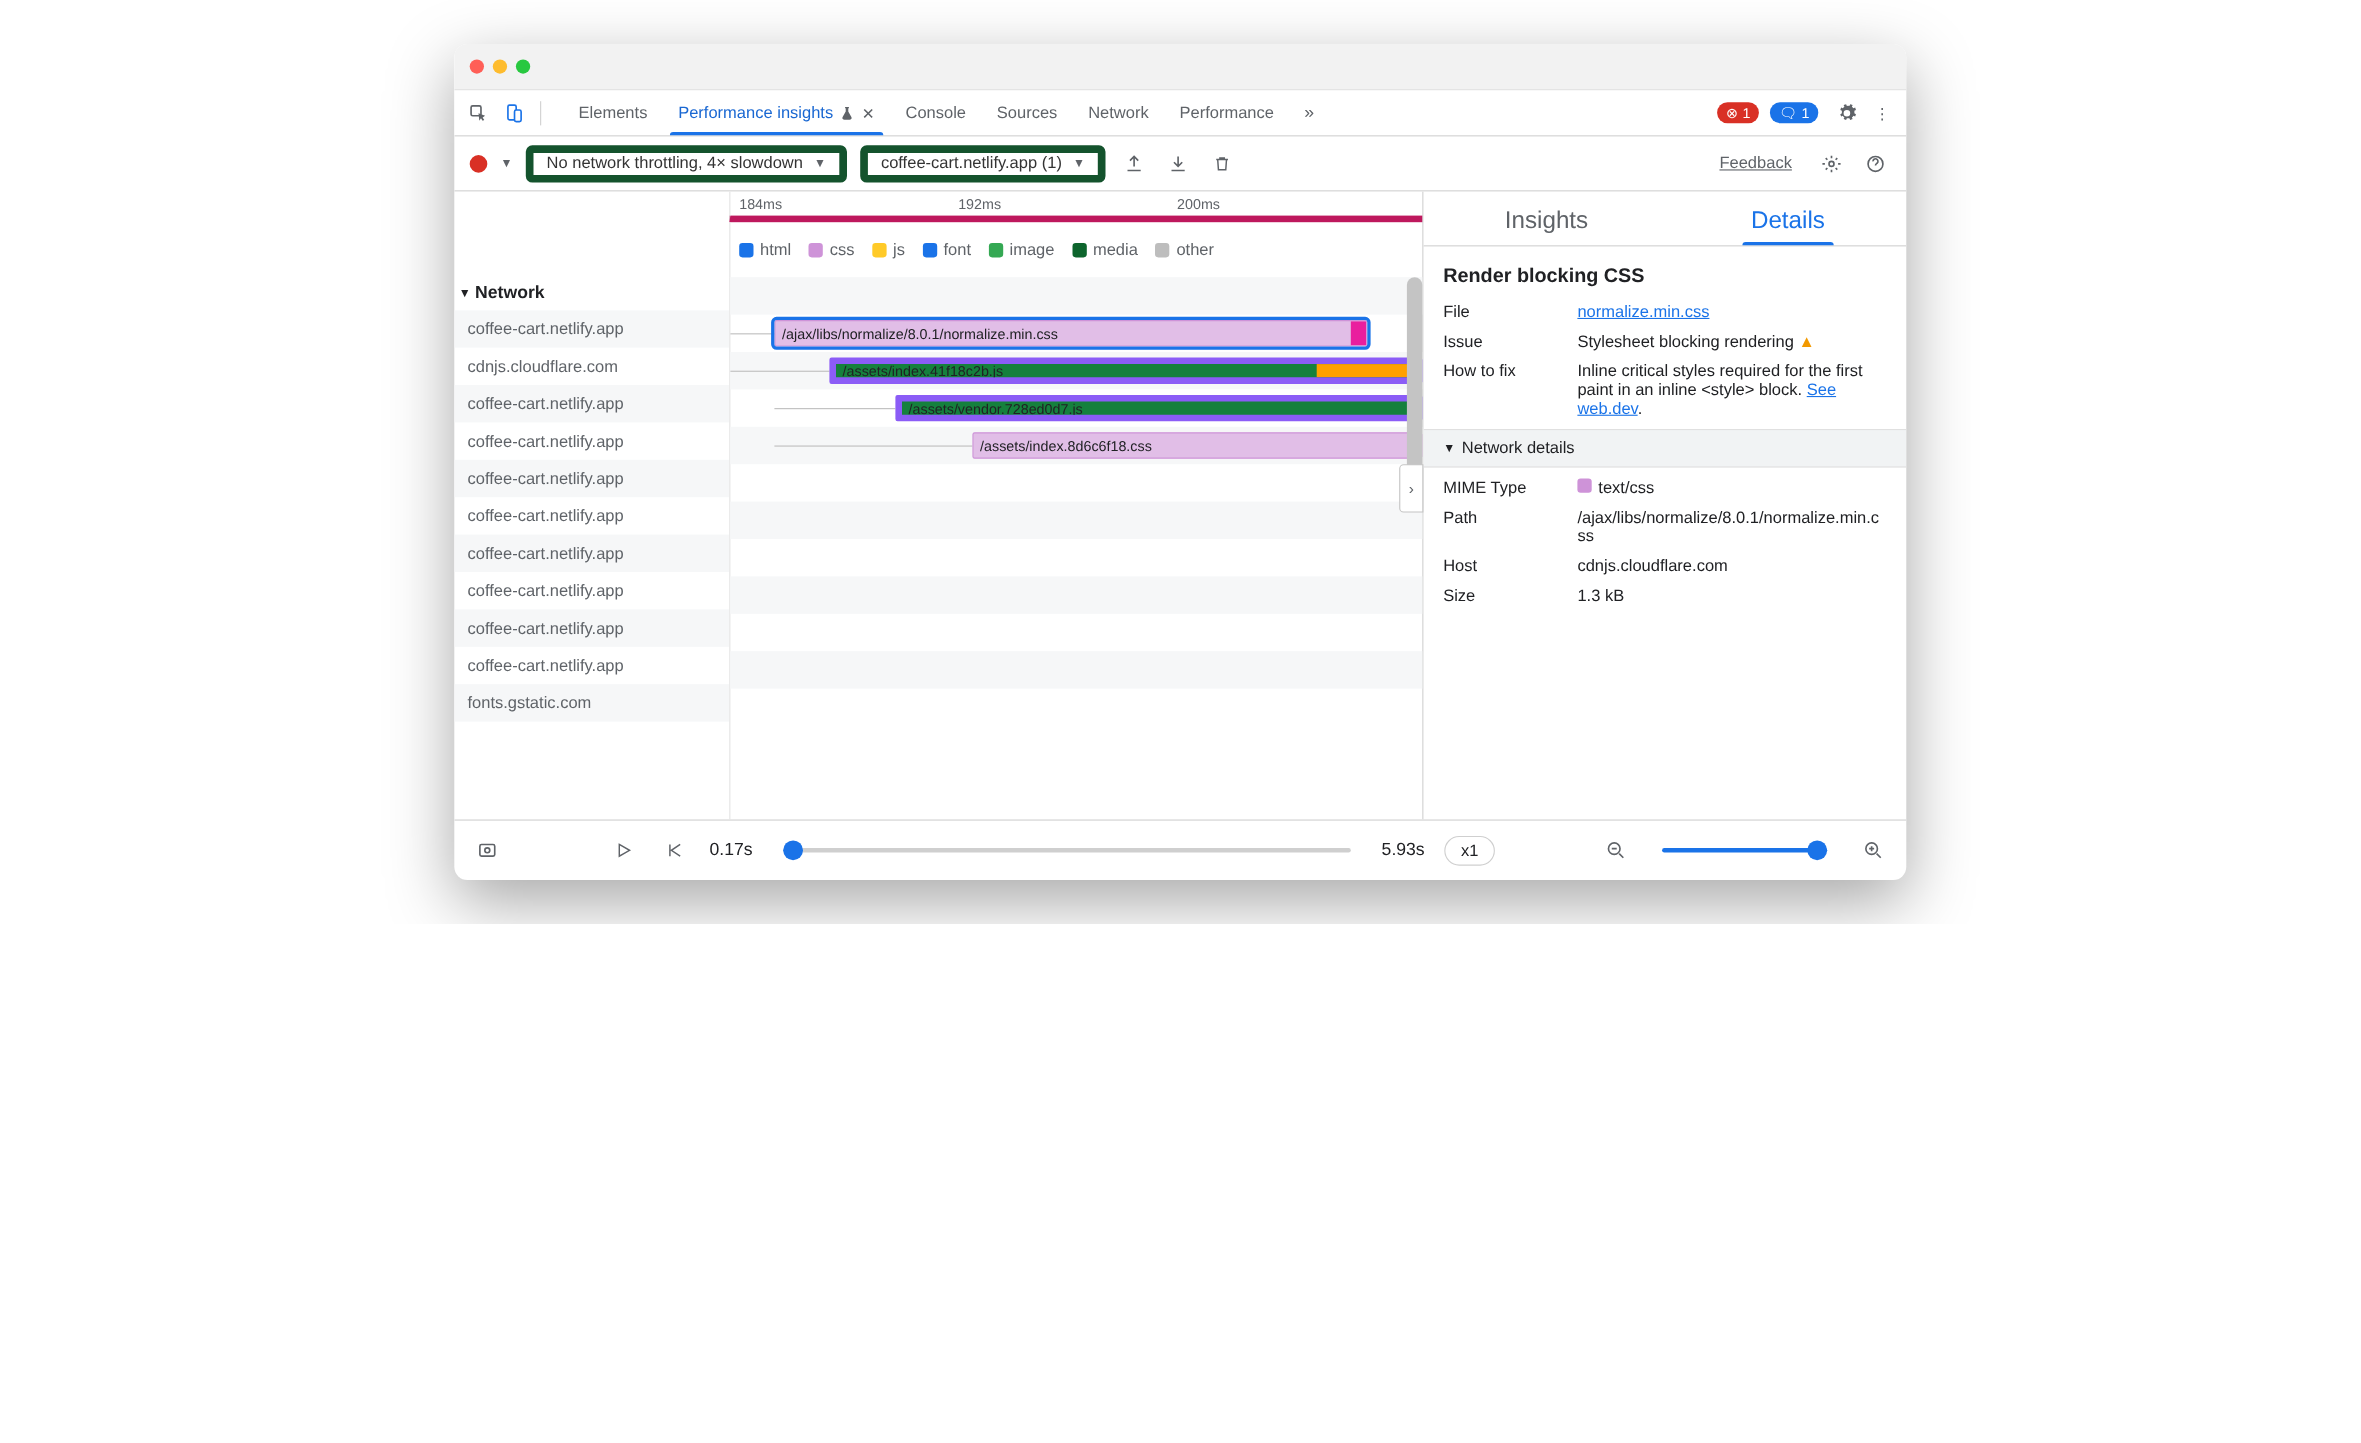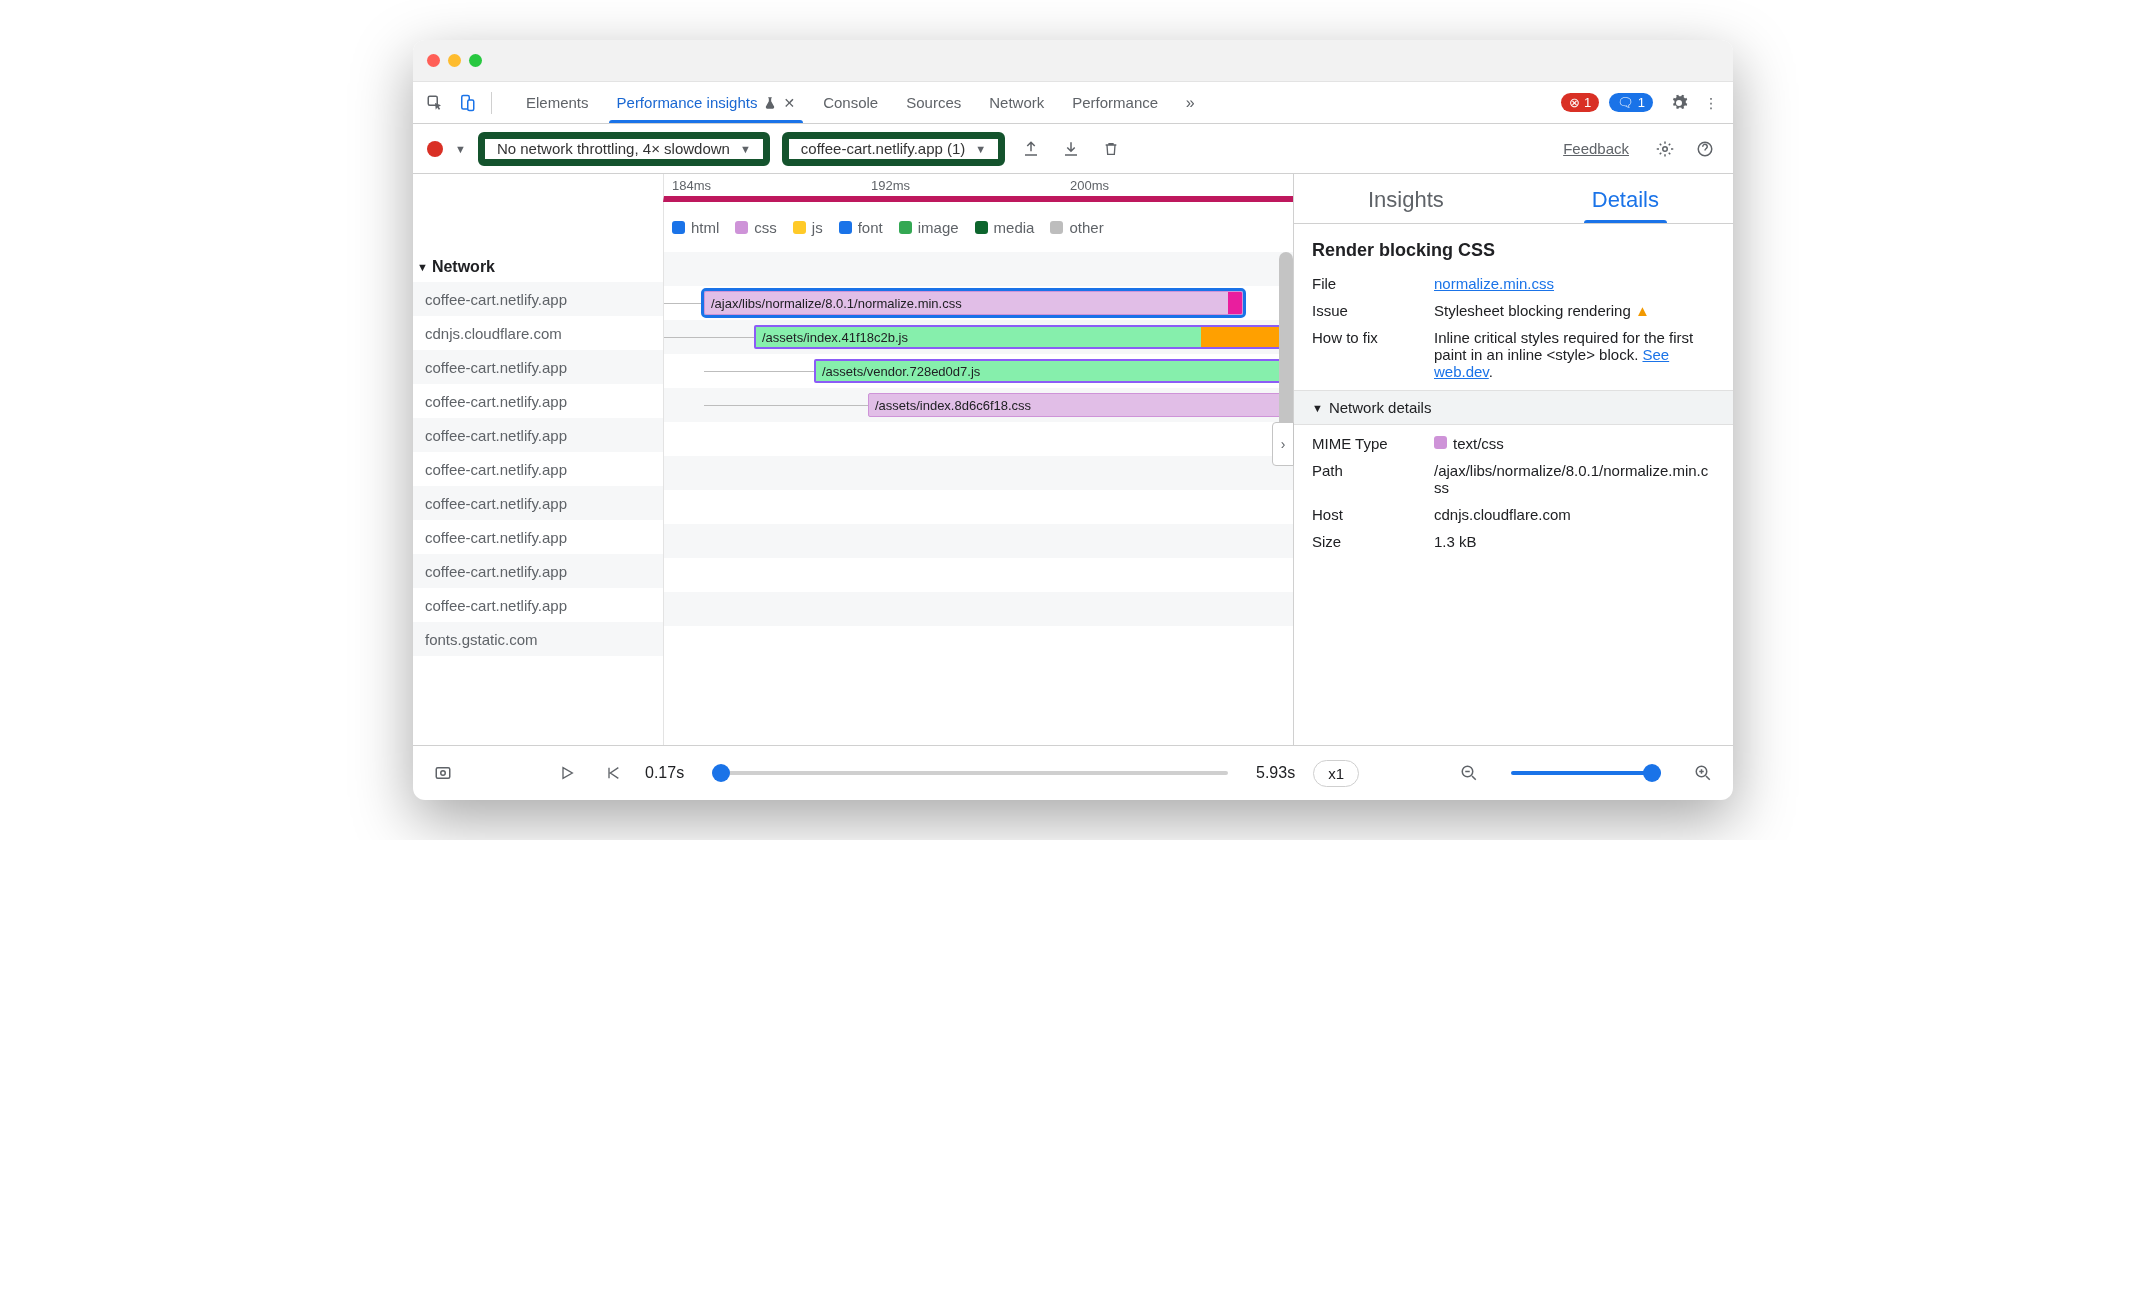--- a/index.html
+++ b/index.html
@@ -40,21 +40,21 @@
   .lg { display:flex; align-items:center; gap:6px;}
   .sw{ width:13px; height:13px; border-radius:3px;}
   .tracks { flex:1; position:relative; border-left:1px solid #e3e3e3;}
   .track-row{ height:34px; position:relative;}
   .track-row:nth-child(odd){background:#f6f7f8;}
   .bar { position:absolute; height:24px; top:5px; display:flex; align-items:center; padding:0 6px; font-size:13px; white-space:nowrap; overflow:hidden; border-radius:2px;}
   .wait-line { position:absolute; top:17px; height:1px; background:#bdbdbd;}
   .bar.css{background:#e1bee7; border:1px solid #ce93d8;}
   .bar.css.selected{outline:3px solid #1a73e8; outline-offset:0;}
   .bar.css .tail{position:absolute; right:0; top:0; bottom:0; width:14px; background:#e91e9e;}
-  .bar.js{background:#86efac; border:2px solid #8b5cf6;}
+  .bar.js{background:#15803d; border:6px solid #8b5cf6;}
   .bar.js .tail{position:absolute; right:0; top:0; bottom:0; background:#ffa000;}
   .scroll-thumb{position:absolute; right:0; top:0; width:14px; height:180px; background:#c4c4c4; border-radius:7px;}
   .toggle-pane{position:absolute; right:-1px; top:170px; width:22px; height:44px; background:#fff; border:1px solid #c4c4c4; border-radius:4px 0 0 4px; display:flex; align-items:center; justify-content:center; color:#5f6368;}
   .right-col { width:440px; border-left:1px solid #d0d0d0; display:flex; flex-direction:column; overflow:auto;}
   .right-tabs { height:50px; display:flex; align-items:flex-end; justify-content:space-around; border-bottom:1px solid #d0d0d0;}
   .rtab{ padding:0 8px 10px; font-size:22px; color:#5f6368; position:relative;}
   .rtab.active{ color:#1a73e8;}
   .rtab.active::after{content:""; position:absolute; left:0; right:0; bottom:0; height:3px; background:#1a73e8; border-radius:3px 3px 0 0;}
   .detail-body{ padding:16px 18px; font-size:15px;}
   .detail-body h3{ font-size:18px; font-weight:700; margin-bottom:14px;}
@@ -262,21 +262,21 @@
         </div>
         <div class="track-row">
           <div class="wait-line" style="left:40px;width:110px;"></div>
           <div class="bar js" style="left:150px;right:0;">
             <span>/assets/vendor.728ed0d7.js</span>
             <span class="tail" style="width:6px;"></span>
           </div>
         </div>
         <div class="track-row">
           <div class="wait-line" style="left:40px;width:180px;"></div>
-          <div class="bar css" style="left:204px;right:0;">
+          <div class="bar css" style="left:220px;right:0;">
             <span>/assets/index.8d6c6f18.css</span>
           </div>
         </div>
         <div class="track-row"></div>
         <div class="track-row"></div>
         <div class="track-row"></div>
         <div class="track-row"></div>
         <div class="track-row"></div>
         <div class="track-row"></div>
         <div class="scroll-thumb"></div>

